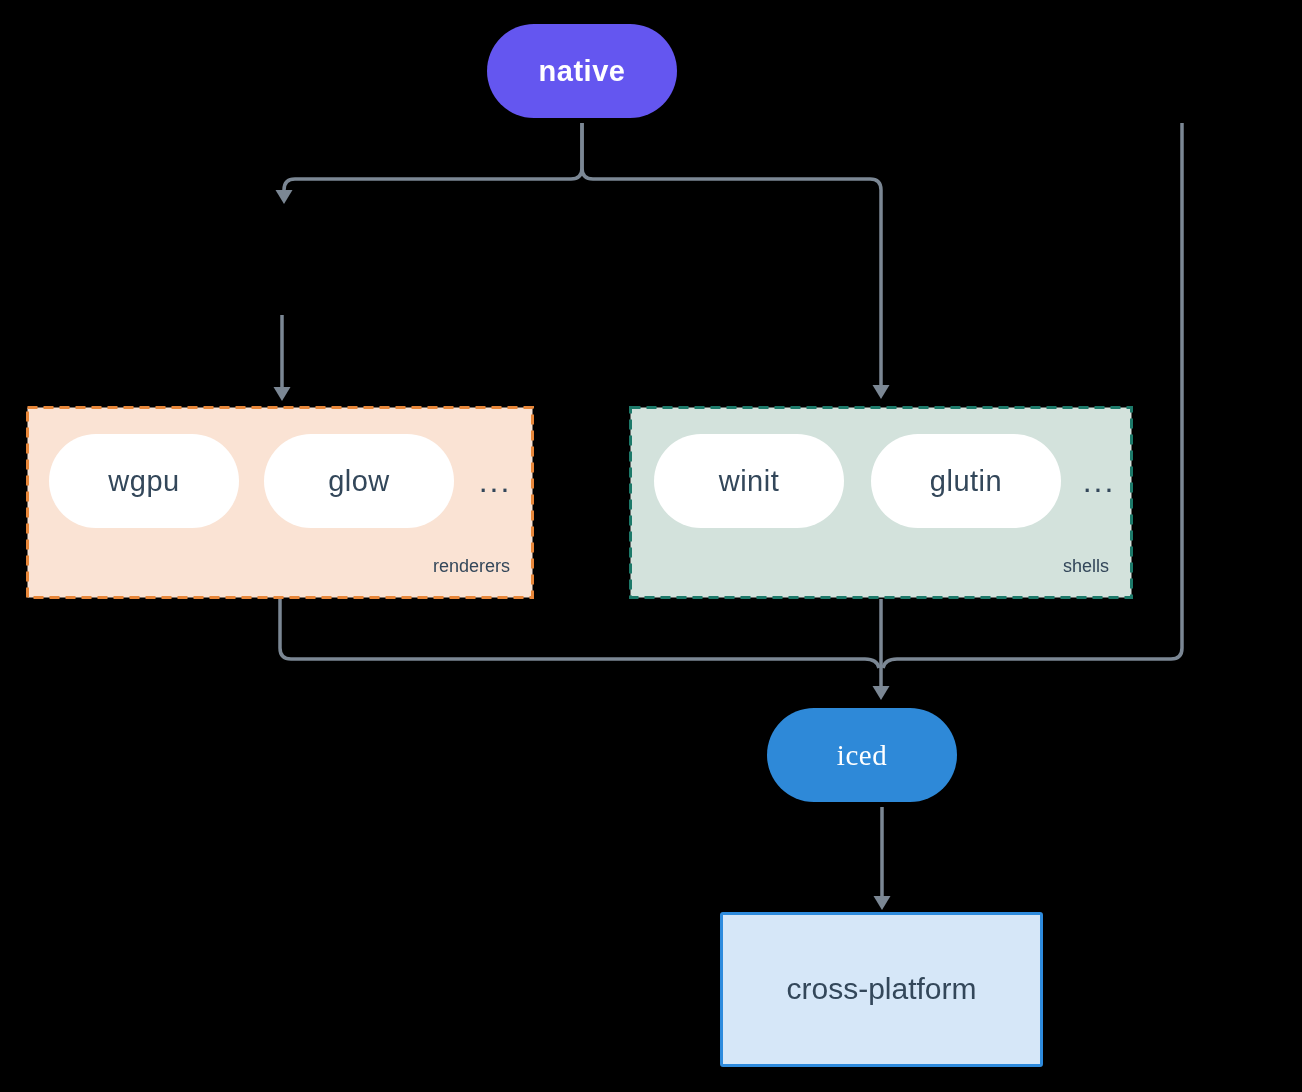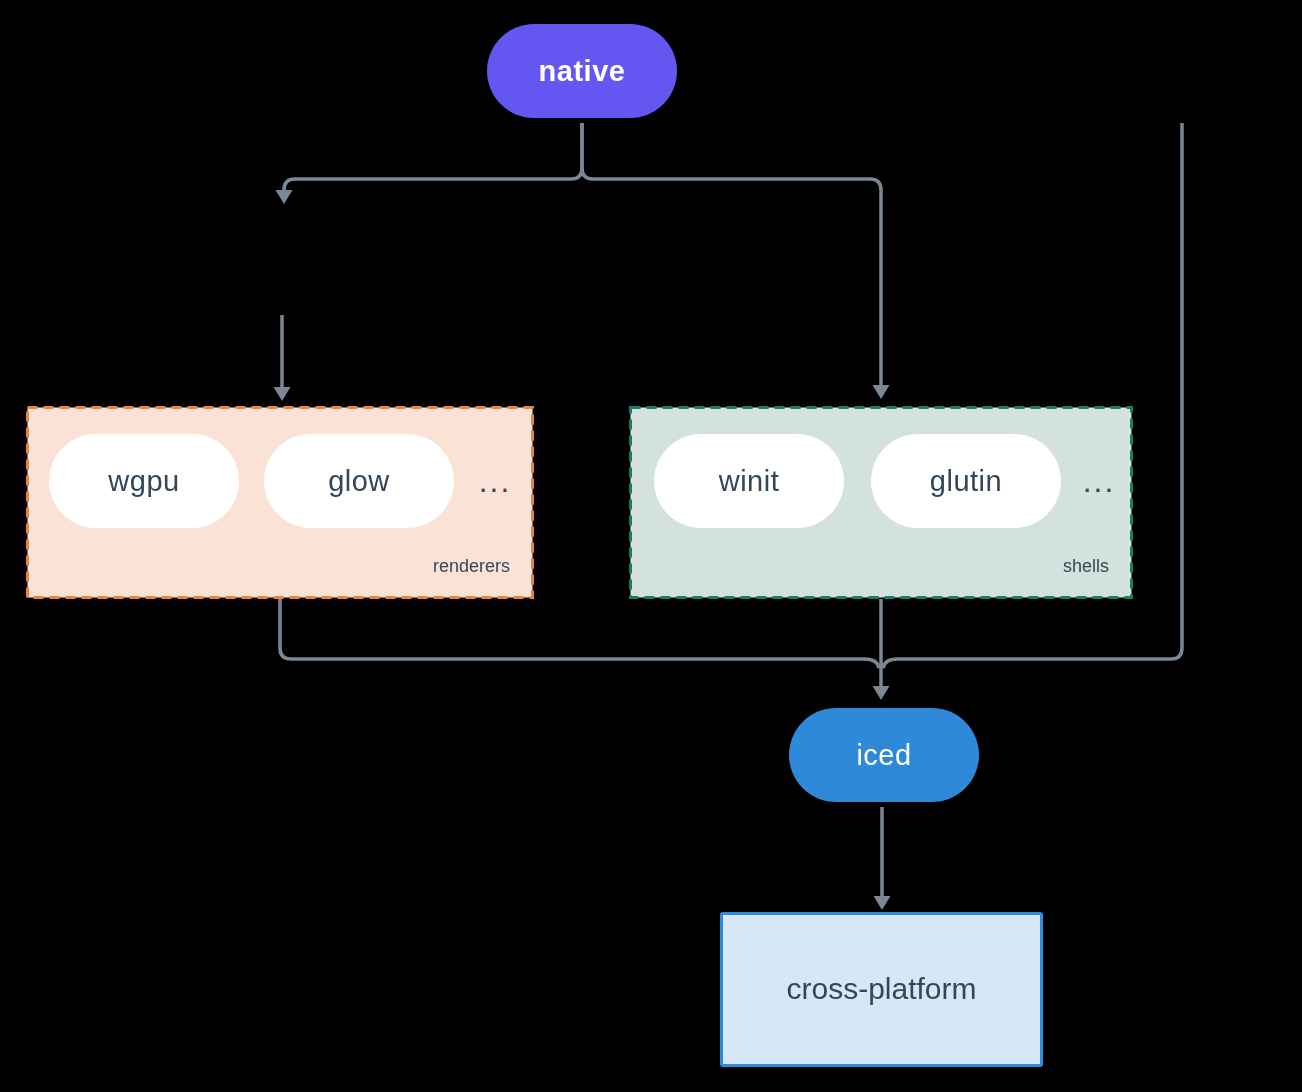--- a/index.html
+++ b/index.html
@@ -94,21 +94,21 @@
     justify-content: center;
     font-size: 30px;
     line-height: 1.55;
     color: var(--pill-text-dark);
     text-align: center;
   }
   
   #node-native   { left: 487px;  top: 24px; }
   #node-web      { left: 1087px; top: 24px; }
   #node-graphics { left: 188px;  top: 216px; }
-  #node-iced     { left: 789px;  top: 708px; }
+  #node-iced     { left: 767px;  top: 708px; font-family: Liberation Serif, serif; }
   #node-wgpu     { left: 49px;   top: 434px; }
   #node-glow     { left: 264px;  top: 434px; }
   #node-winit    { left: 654px;  top: 434px; }
   #node-glutin   { left: 871px;  top: 434px; }
   #renderers-ellipsis { left: 468px;  top: 434px; }
   #shells-ellipsis    { left: 1072px; top: 434px; }
   #renderers-group-label { left: 26px;  top: 556px; width: 496px; }
   #shells-group-label    { left: 629px; top: 556px; width: 492px; }
 </style>
 </head>

